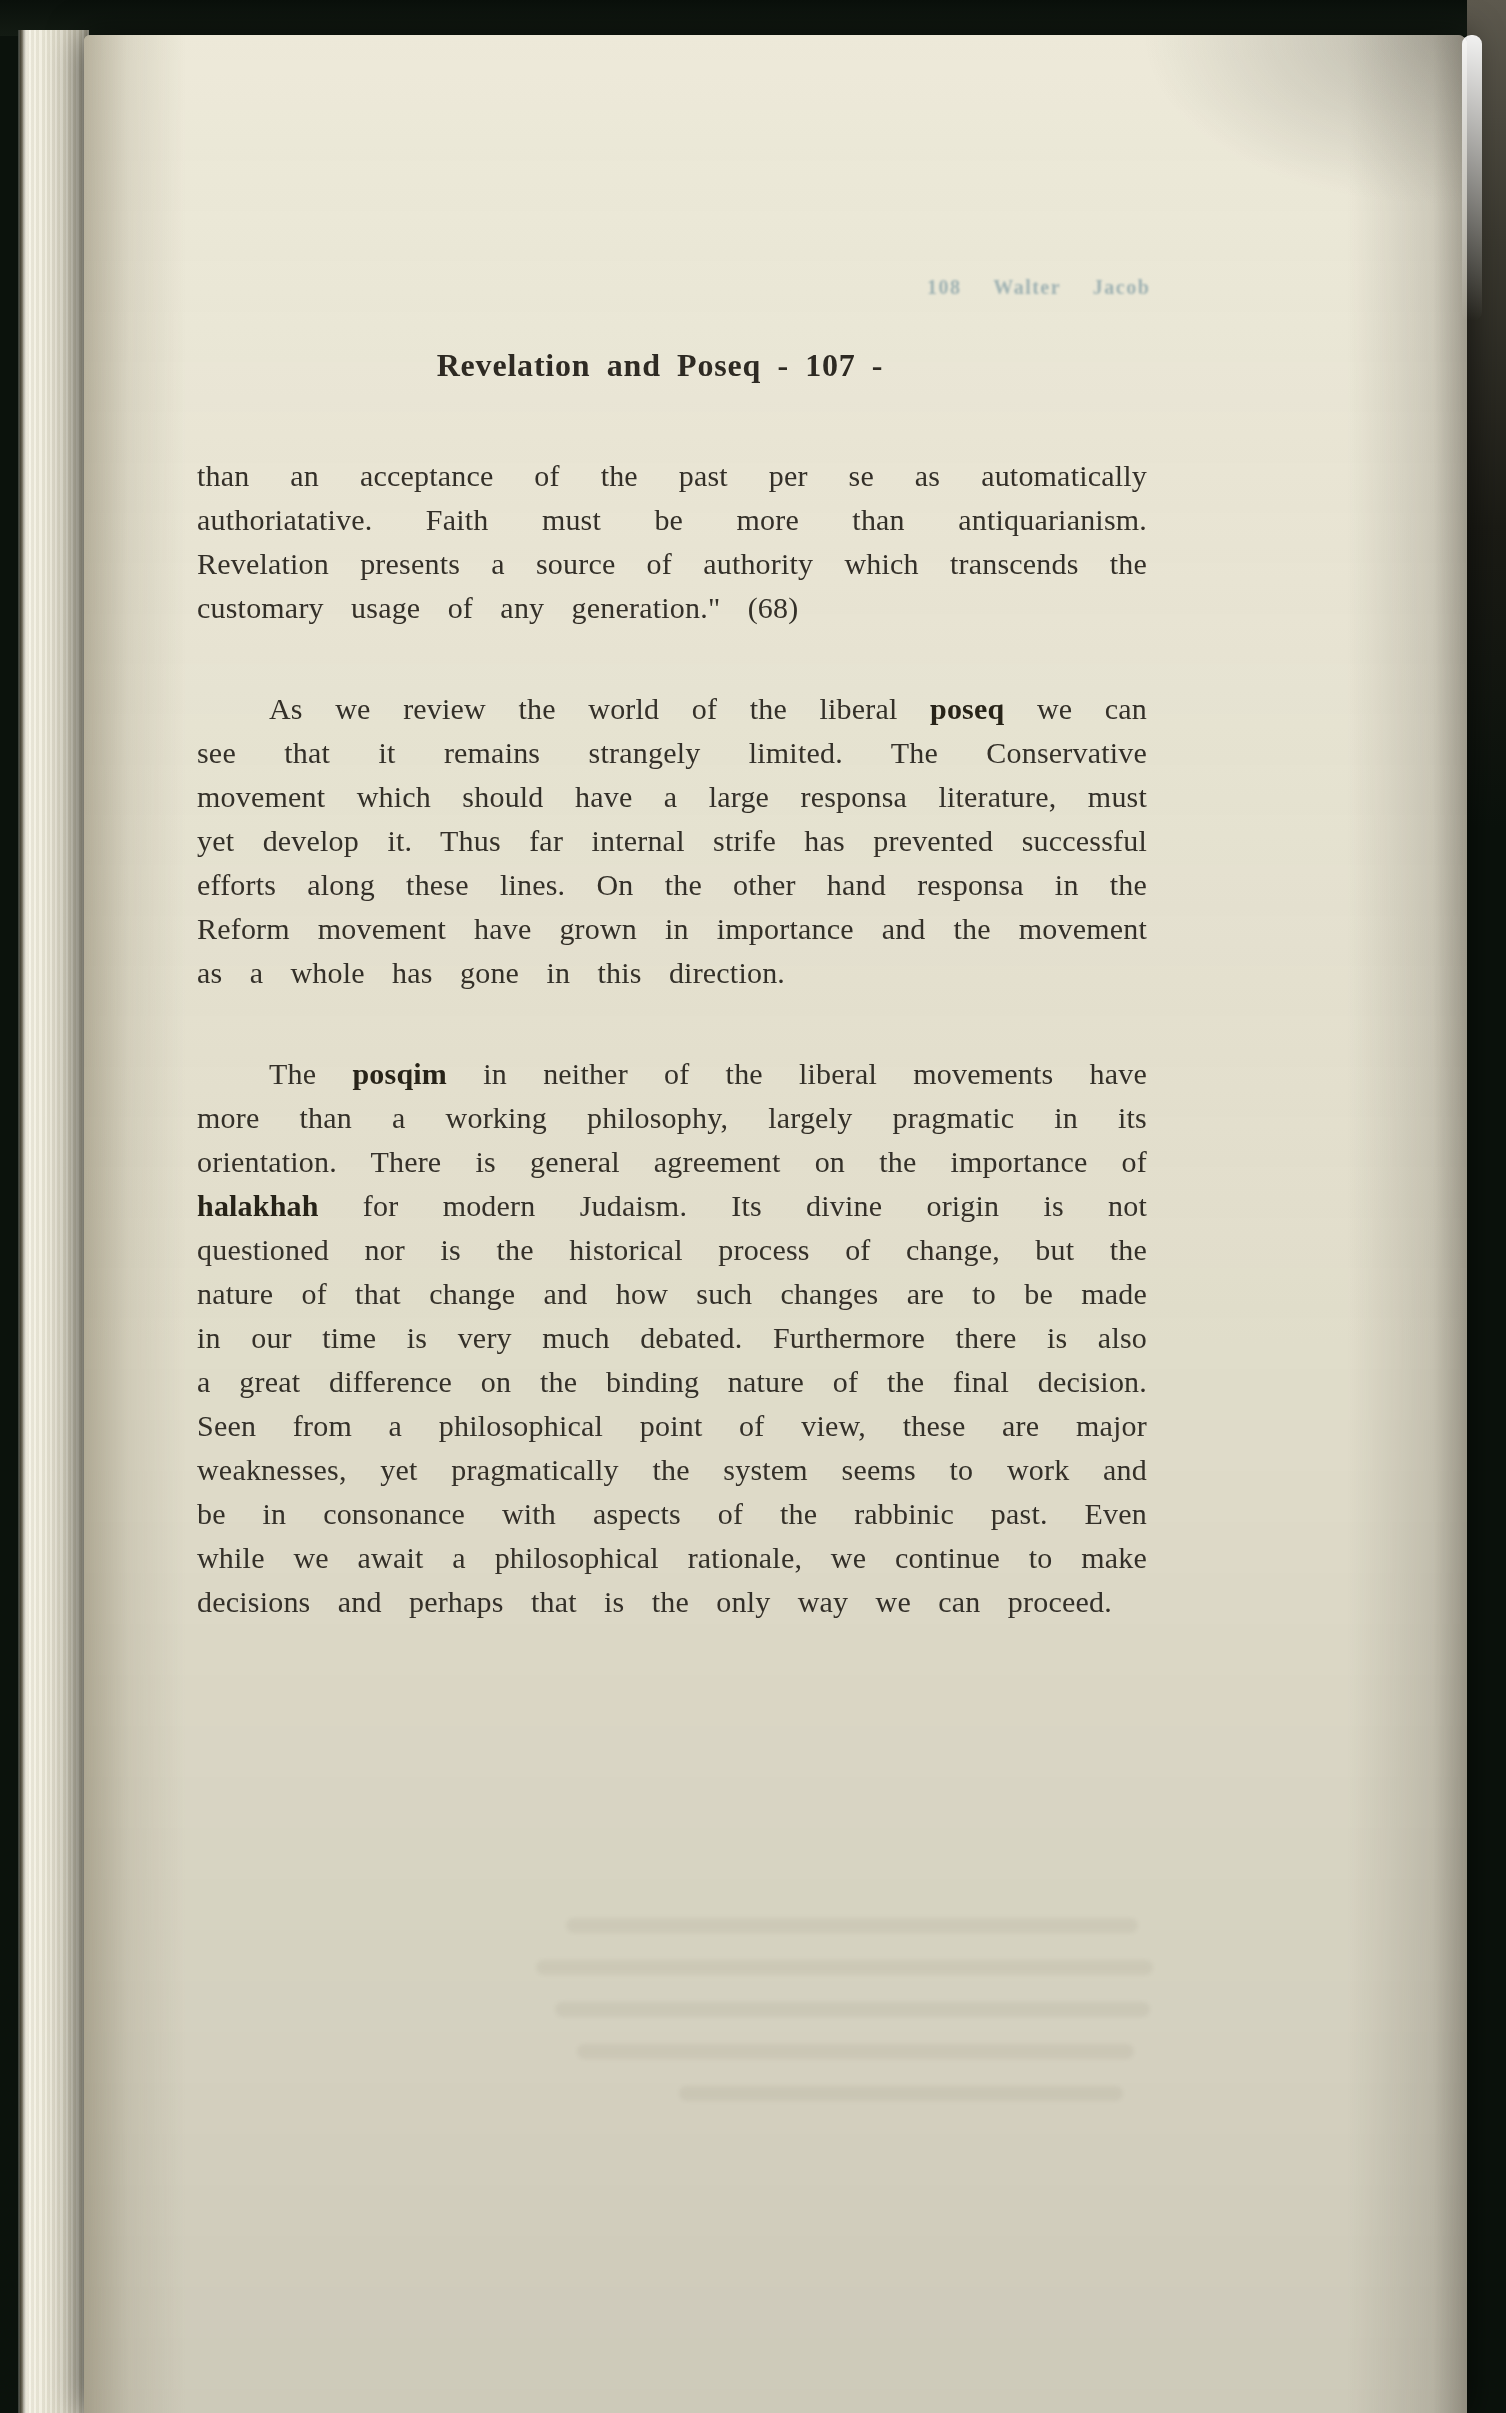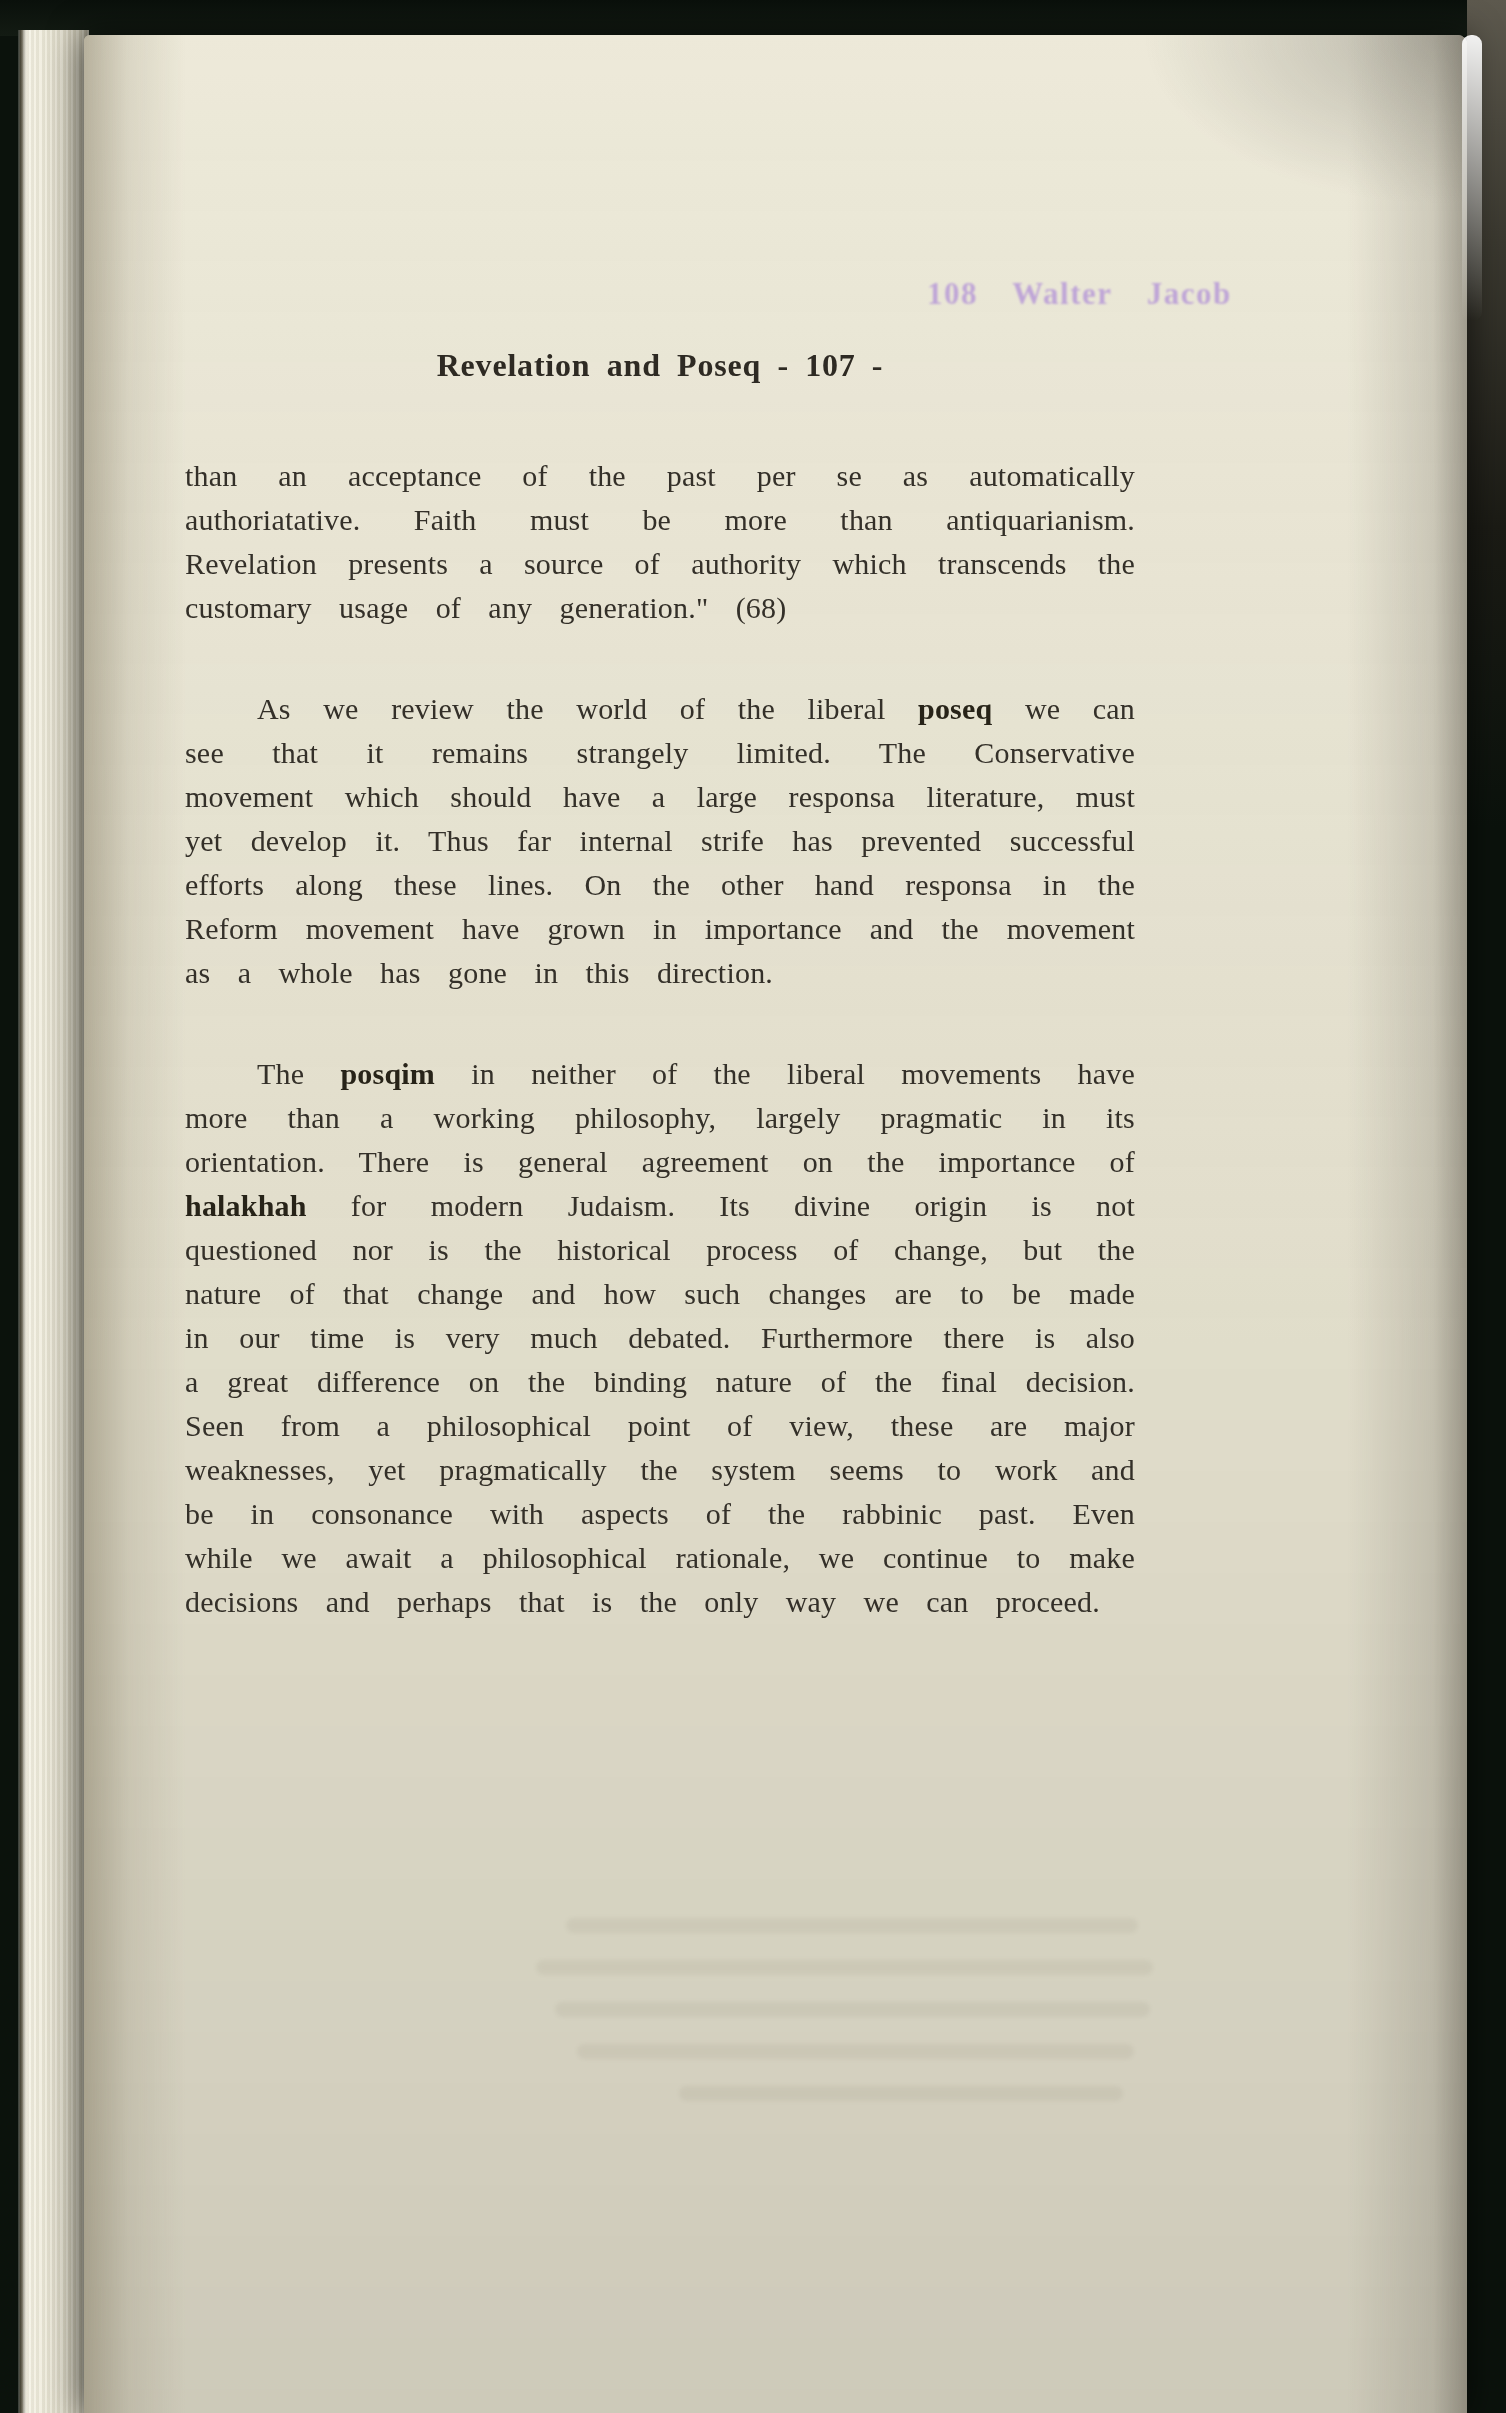--- a/index.html
+++ b/index.html
@@ -67,35 +67,35 @@
   .header {
     position: absolute; top: 312px; left: 0; width: 100%; margin: 0;
     text-align: center;
     font-size: 32px; font-weight: bold;
     letter-spacing: 0.8px; word-spacing: 7.5px;
     color: #2e2a23;
   }
   .header .pgnum { }
 
   .body-text {
-    position: absolute; top: 419px; left: 0; width: 100%;
+    position: absolute; top: 419px; left: 12px; width: 100%;
     font-size: 30px; line-height: 44px;
     text-align: justify;
     word-spacing: 19.6px; letter-spacing: 0.2px;
   }
   .para { margin: 0 0 57px 0; }
   .para.indent { text-indent: 72px; margin-top: 24px; }
   .para b { font-weight: bold; color: #272318; }
 
   
   .ghost-header {
     position: absolute; left: 843px; top: 241px;
-    font-size: 31px; font-weight: bold;
+    font-size: 20px; font-weight: bold;
     letter-spacing: 1.5px; word-spacing: 25.6px;
-    color: #6d28d9; opacity: .34; filter: blur(0.9px);
+    color: #0c4a6e; opacity: .34; filter: blur(0.9px);
     white-space: nowrap;
   }
   .smudge {
     position: absolute; height: 15px; border-radius: 7.5px;
     background: #6b6450; opacity: .08; filter: blur(2.3px);
   }
   .smudge.s1 { left: 482px; top: 1883px; width: 572px; }
   .smudge.s2 { left: 452px; top: 1925px; width: 617px; }
   .smudge.s3 { left: 471px; top: 1967px; width: 595px; }
   .smudge.s4 { left: 493px; top: 2009px; width: 557px; }

